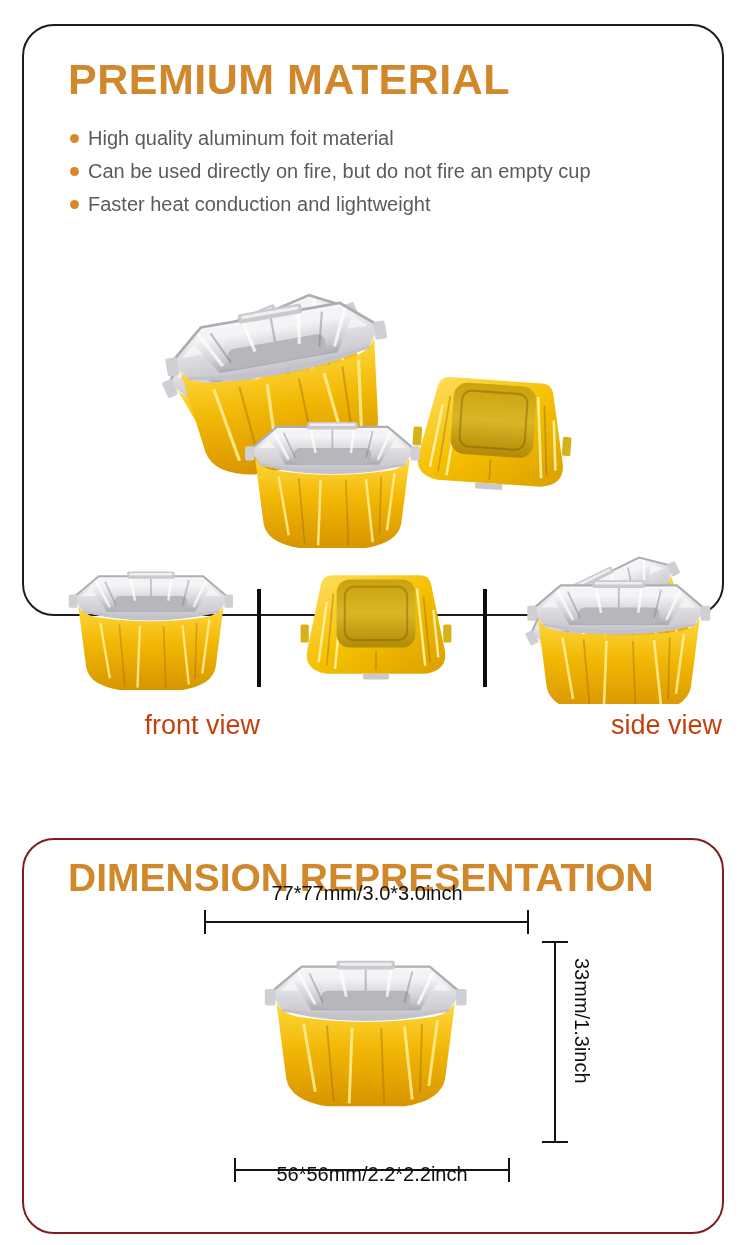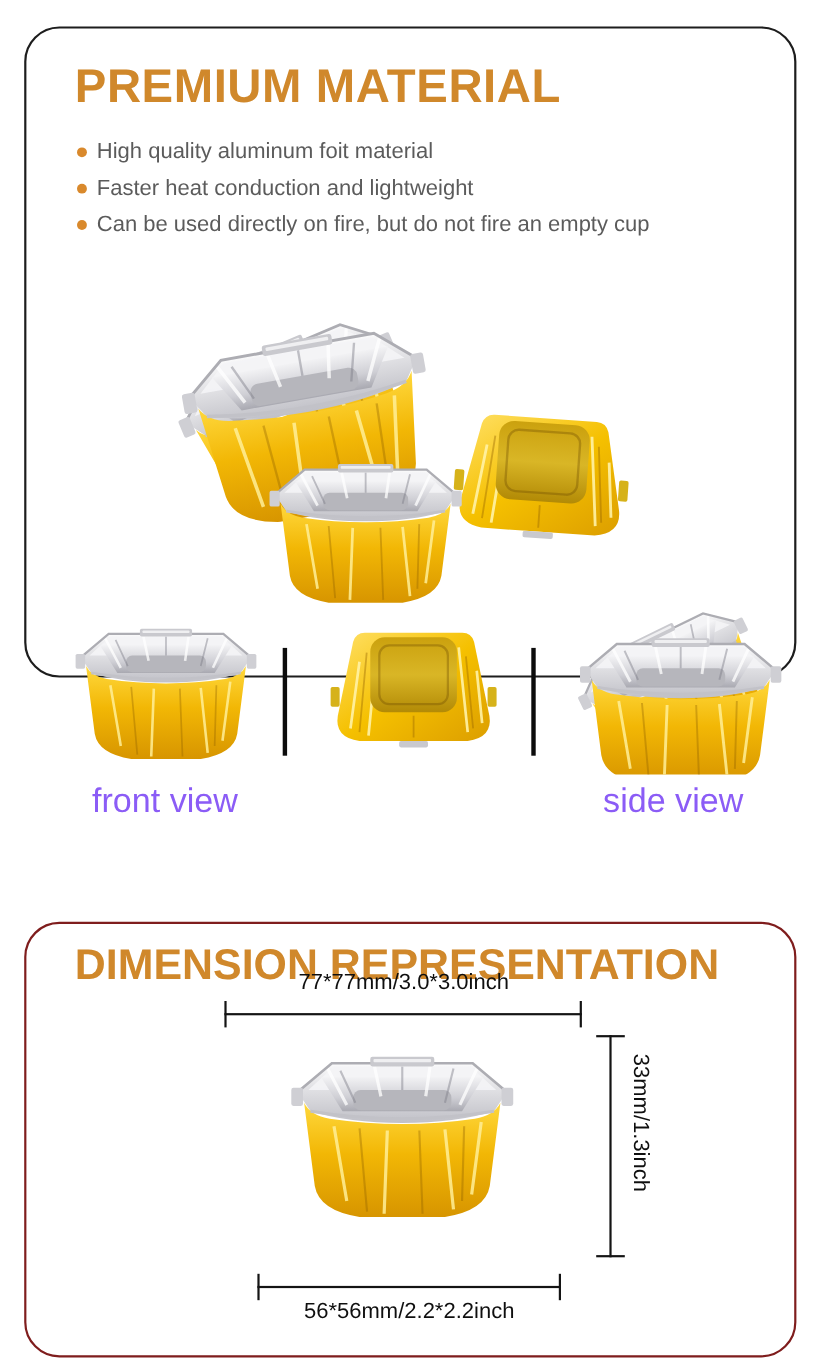--- a/index.html
+++ b/index.html
@@ -8,21 +8,21 @@
   .card1{top:24px;height:592px;border:2px solid #1d1d1d;}
   .card2{top:838px;height:396px;border:2px solid #7f1d1d;}
   .sec-title{position:absolute;left:44px;margin:0;font-weight:bold;color:#D0882B;letter-spacing:.5px;white-space:nowrap;}
   .t1{top:30px;font-size:43px;line-height:46px;}
   .t2{top:16px;font-size:39px;line-height:44px;letter-spacing:0;}
   ul.bullets{position:absolute;left:44px;top:96px;margin:0;padding:0;list-style:none;}
   ul.bullets li{position:relative;padding-left:20px;font-size:20px;line-height:33px;color:#5B5B5B;white-space:nowrap;}
   ul.bullets .dot{position:absolute;left:2px;top:12px;width:9px;height:9px;border-radius:50%;background:#D9892C;}
   .hero{position:absolute;left:88px;top:194px;width:564px;height:348px;}
   .vfig{position:absolute;}
-  .vcap{position:absolute;top:684px;width:220px;text-align:center;font-size:31px;color:#8b5cf6;}
+  .vcap{position:absolute;top:684px;width:220px;text-align:right;font-size:27px;color:#c2410c;}
   .vdiv{position:absolute;top:563px;width:4px;height:98px;background:#0c0c0c;}
   
   .dimfig{position:absolute;left:0;top:0;width:702px;height:396px;}
   .dline-h{position:absolute;height:0;border-top:2px solid #141414;}
   .tick-v{position:absolute;width:2px;height:24px;background:#141414;}
   .tick-h{position:absolute;height:2px;width:26px;background:#141414;}
   .dline-v{position:absolute;width:2px;background:#141414;}
   .dimtext{position:absolute;font-size:20px;font-weight:400;color:#0f0f0f;white-space:nowrap;}
   .dimtext.center{transform:translateX(-50%);}
   .dimtext.vert{writing-mode:vertical-rl;text-orientation:mixed;transform:none;}
@@ -86,22 +86,22 @@
       <rect x="182" y="86" width="10" height="22" rx="2" fill="#D6B21A"></rect>
     </g>
   </defs>
 </svg>
 
 <section class="card card1">
   <h1 class="sec-title t1">PREMIUM MATERIAL</h1>
 
   <ul class="bullets">
     <li><span class="dot"></span><span>High quality aluminum foit material</span></li>
+    <li><span class="dot"></span><span>Can be used directly on fire, but do not fire an empty cup</span></li>
     <li><span class="dot"></span><span>Faster heat conduction and lightweight</span></li>
-    <li><span class="dot"></span><span>Can be used directly on fire, but do not fire an empty cup</span></li>
   </ul>
 
   <div class="hero">
     <svg width="564" height="348" viewBox="0 0 564 348">
       <use href="#cup-open" transform="translate(30,132) rotate(-23)"></use>
       <use href="#cup-open" transform="translate(40,102) rotate(-10) scale(1.07)"></use>
       <use href="#cup-inverted" transform="translate(300,132) rotate(4) scale(0.86)"></use>
       <use href="#cup-open" transform="translate(128,196) scale(0.84)"></use>
     </svg>
   </div>
@@ -146,15 +146,15 @@
     </div>
 
     <div class="tick-h" style="left:518px;top:101px;"></div>
     <div class="dline-v" style="left:530px;top:101px;height:202px;"></div>
     <div class="tick-h" style="left:518px;top:301px;"></div>
     <div class="dimtext vert" style="left:546px;top:118px;">33mm/1.3inch</div>
 
     <div class="tick-v" style="left:210px;top:318px;"></div>
     <div class="dline-h" style="left:210px;top:329px;width:276px;"></div>
     <div class="tick-v" style="left:484px;top:318px;"></div>
-    <div class="dimtext center" style="left:348px;top:341px;">56*56mm/2.2*2.2inch</div>
+    <div class="dimtext center" style="left:348px;top:323px;">56*56mm/2.2*2.2inch</div>
   </div>
 </section>
 
 </body></html>

